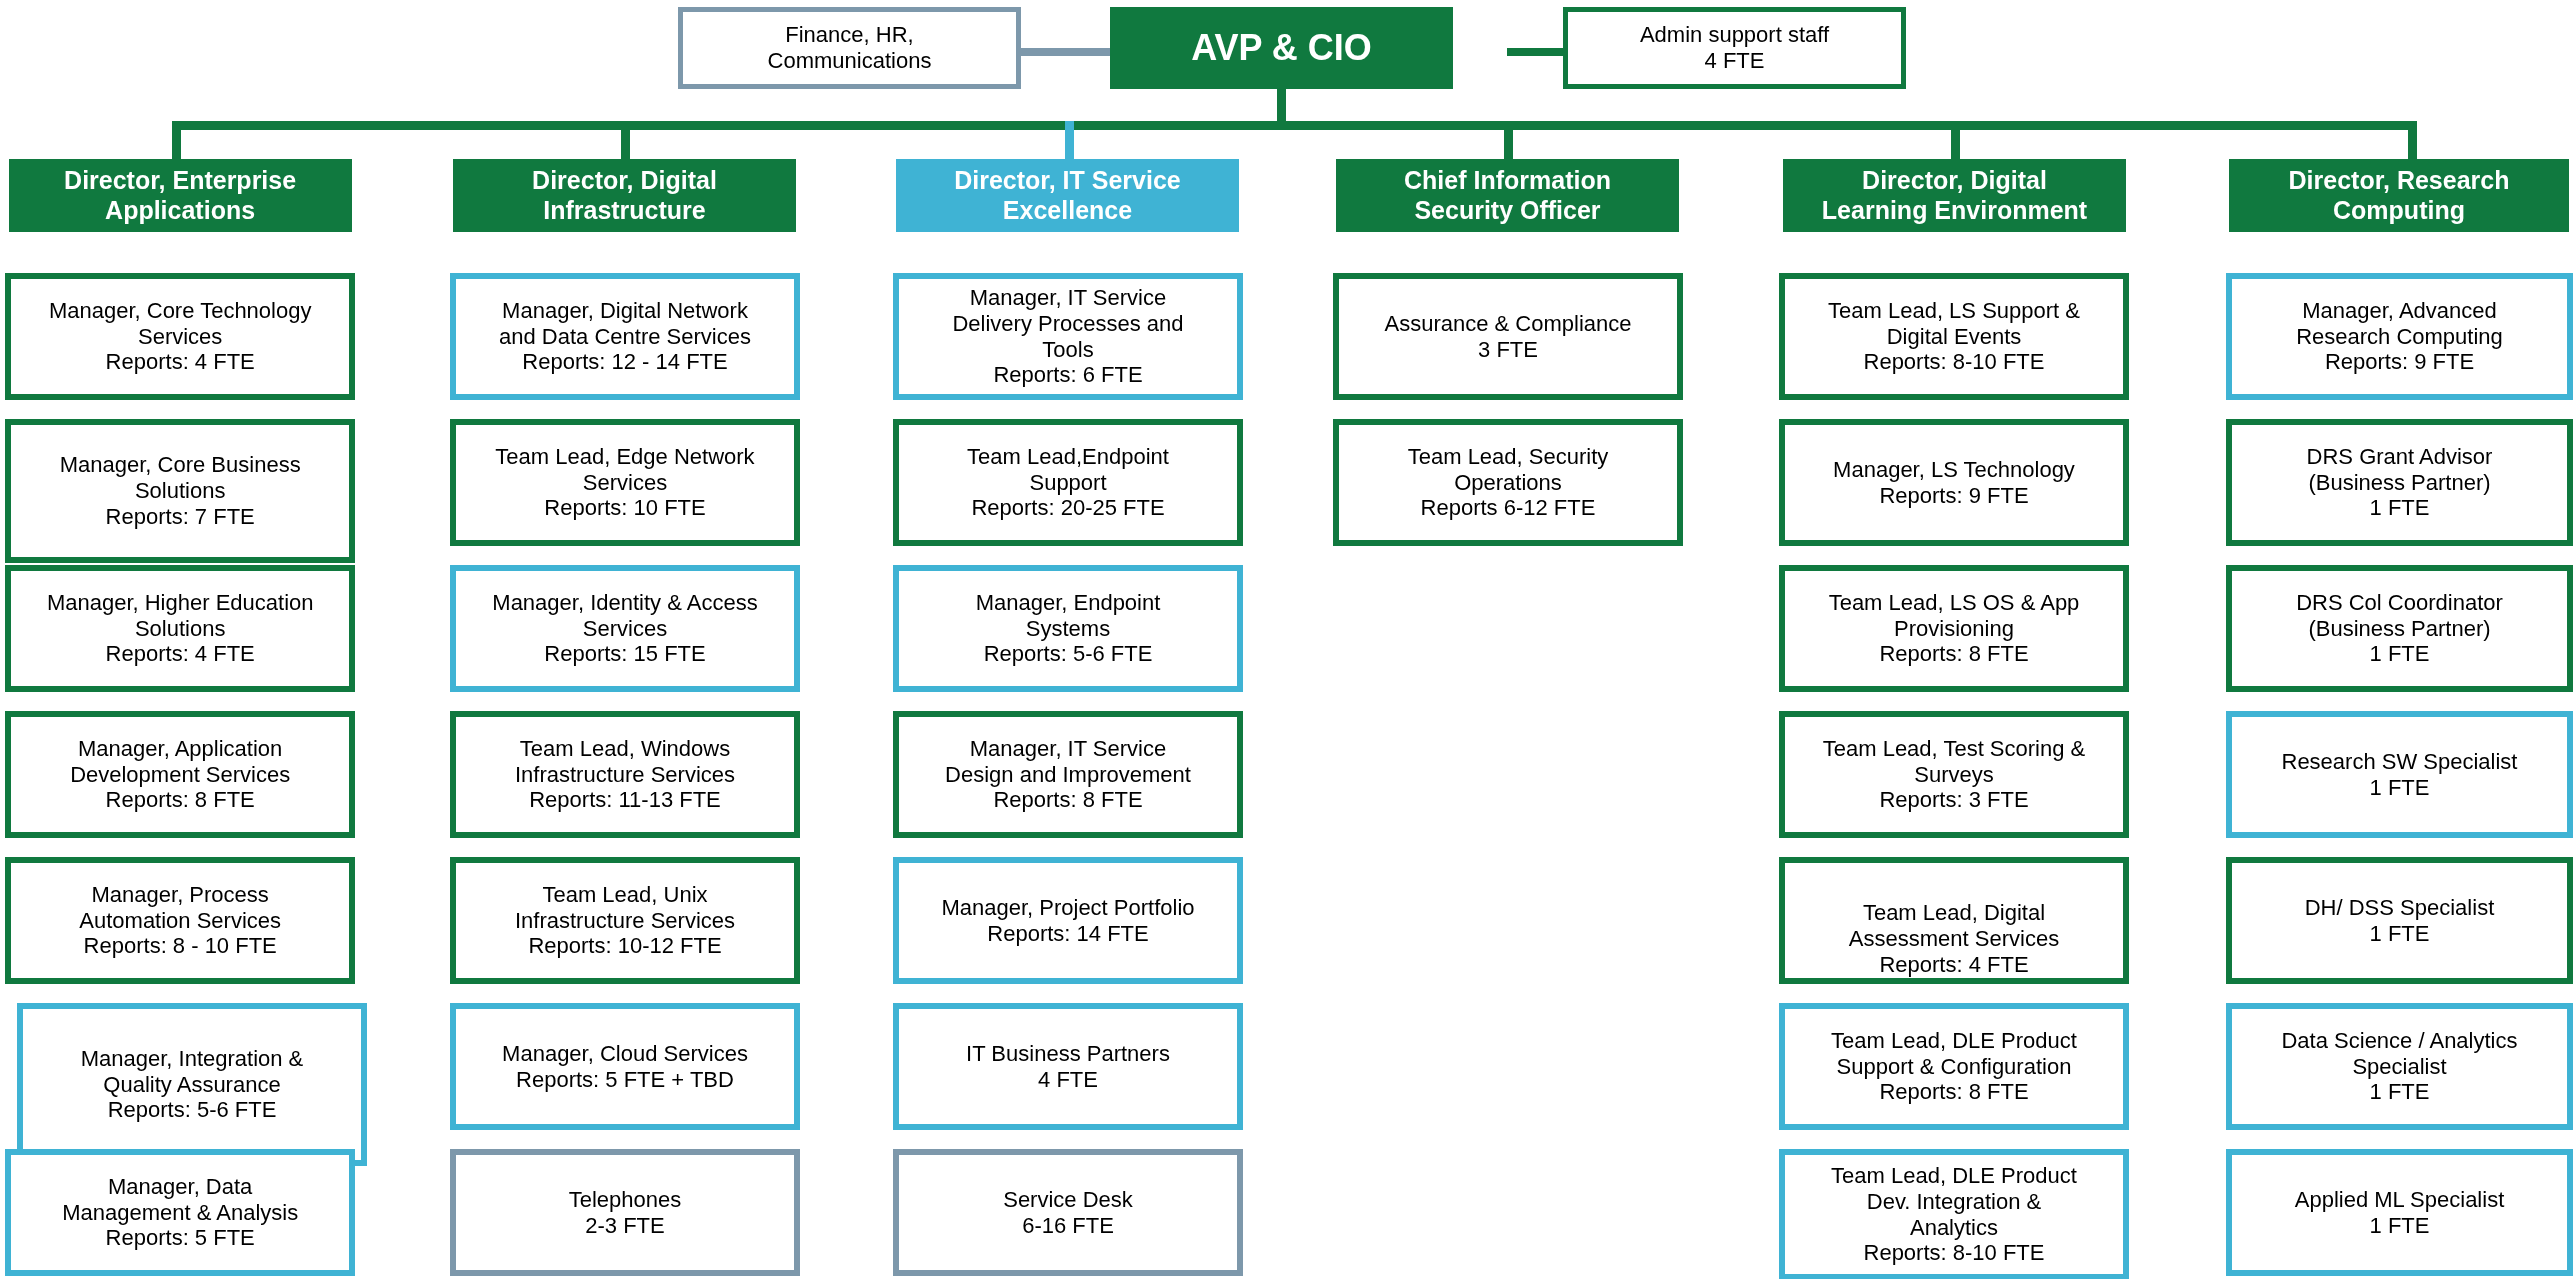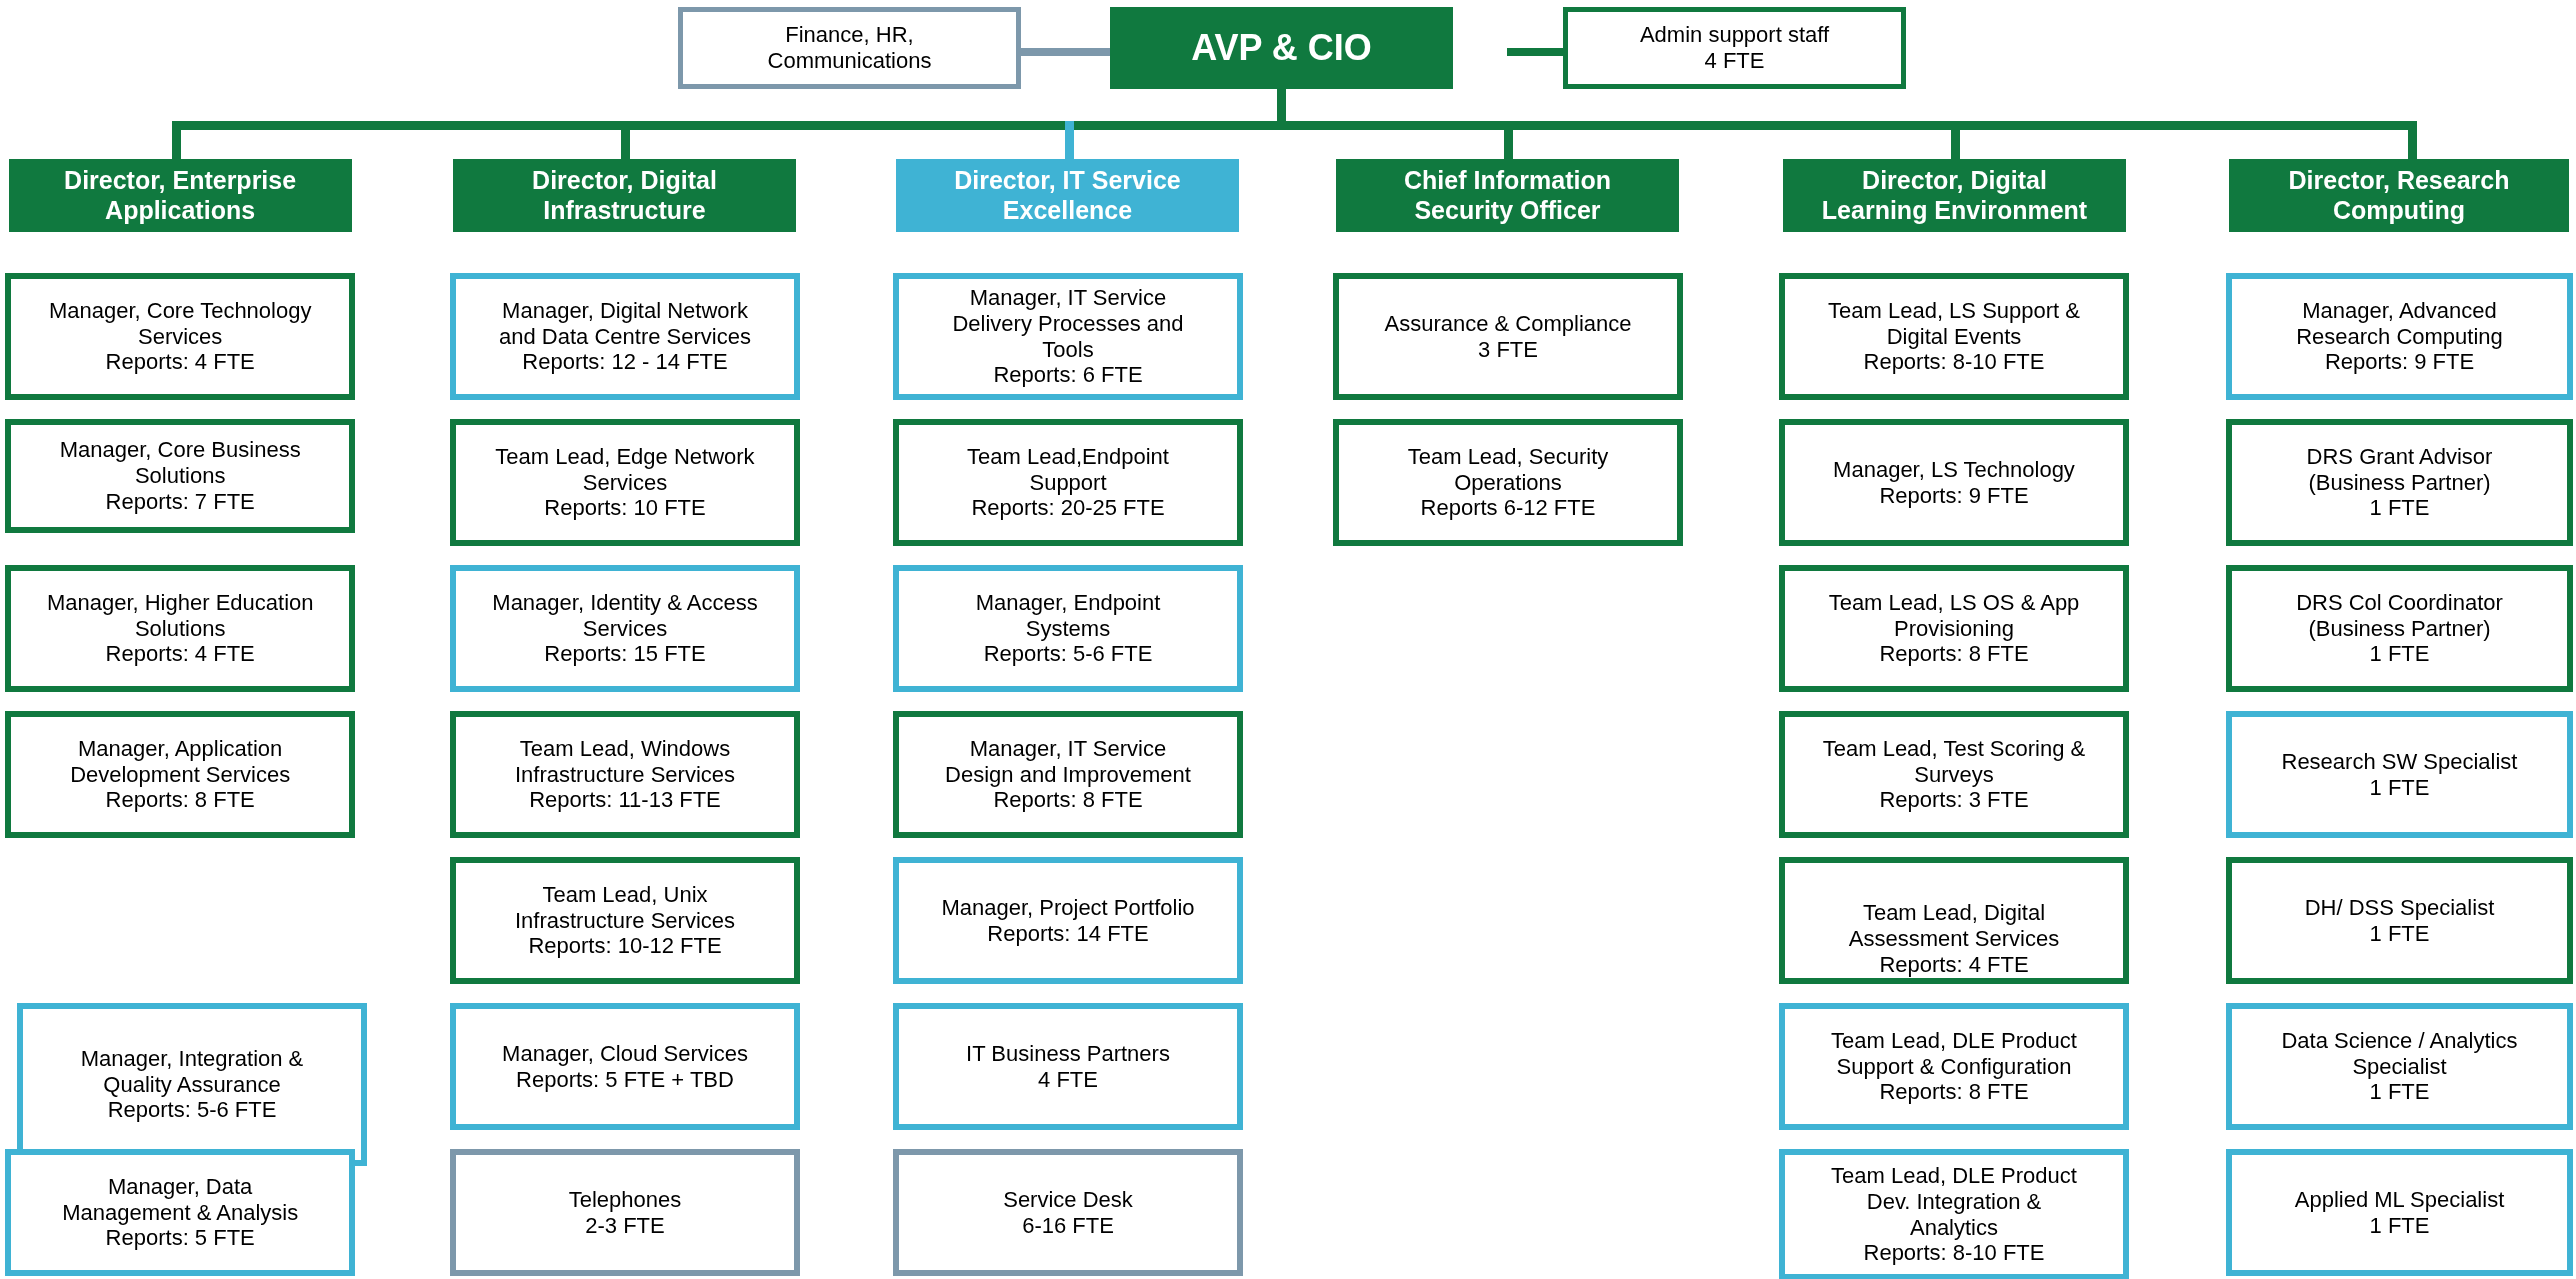--- a/index.html
+++ b/index.html
@@ -111,34 +111,39 @@
 
   <div class="box dir-box dir-green" style="left:8.6px; top:159px; width:343px; height:73px;">
     <div class="box-inner">Director, Enterprise
 Applications</div>
   </div>
   <div class="box leaf bd-green" style="left:5.2px; top:273px; width:350px; height:127px;">
     <div class="box-inner">Manager, Core Technology
 Services
 Reports: 4 FTE</div>
   </div>
-  <div class="box leaf bd-green" style="left:5.2px; top:419px; width:350px; height:114px;">
+  <div class="box leaf bd-green" style="left:5.2px; top:419px; width:350px; height:144px;">
     <div class="box-inner">Manager, Core Business
 Solutions
 Reports: 7 FTE</div>
   </div>
   <div class="box leaf bd-green" style="left:5.2px; top:565px; width:350px; height:127px;">
     <div class="box-inner">Manager, Higher Education
 Solutions
 Reports: 4 FTE</div>
   </div>
   <div class="box leaf bd-green" style="left:5.2px; top:711px; width:350px; height:127px;">
     <div class="box-inner">Manager, Application
 Development Services
 Reports: 8 FTE</div>
+  </div>
+  <div class="box leaf bd-green" style="left:5.2px; top:857px; width:350px; height:127px;">
+    <div class="box-inner">Manager, Process
+Automation Services
+Reports: 8 - 10 FTE</div>
   </div>
   <div class="box leaf bd-blue" style="left:17px; top:1003px; width:350px; height:163px;">
     <div class="box-inner">Manager, Integration &amp;
 Quality Assurance
 Reports: 5-6 FTE</div>
   </div>
   <div class="box leaf bd-blue" style="left:5.2px; top:1149px; width:350px; height:127px;">
     <div class="box-inner">Manager, Data
 Management &amp; Analysis
 Reports: 5 FTE</div>

